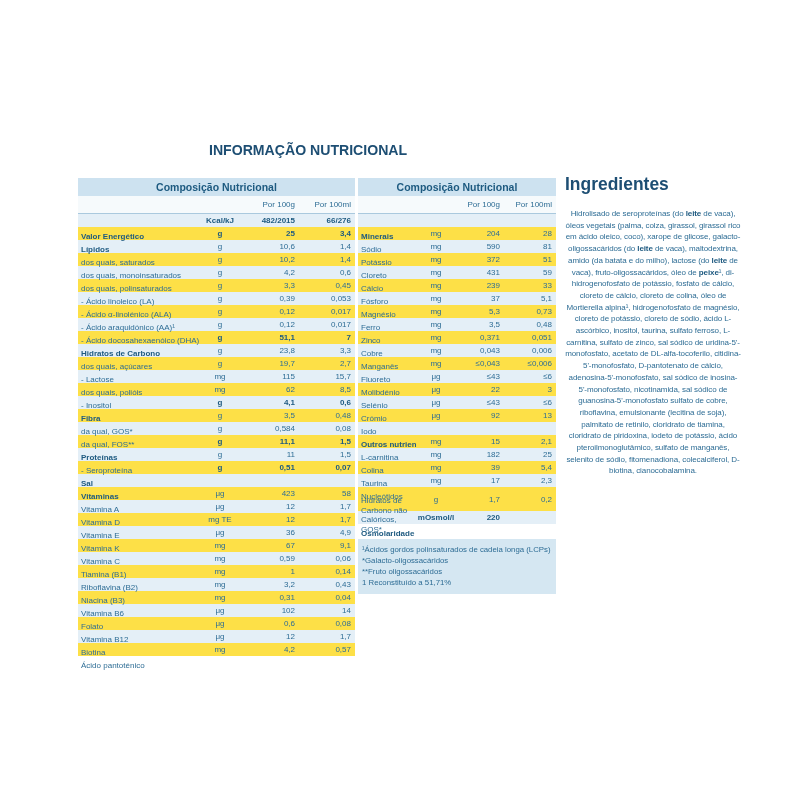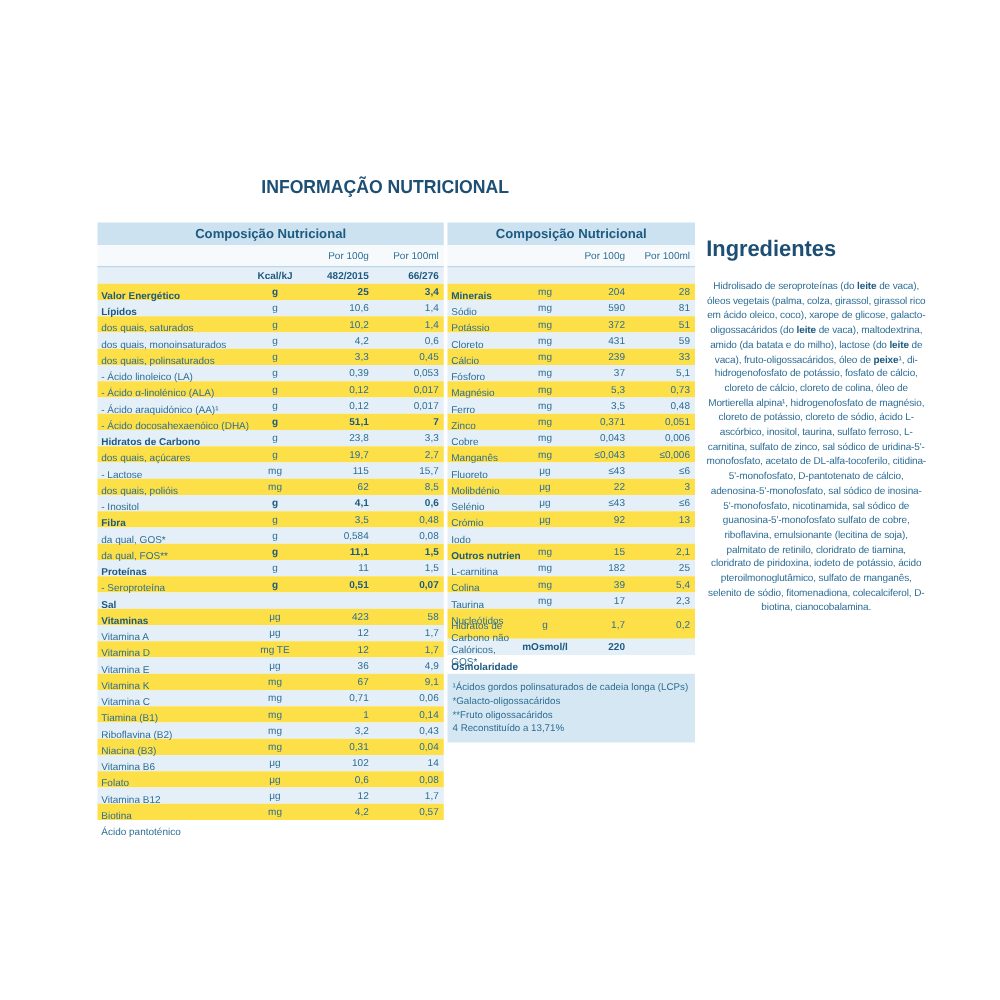--- a/index.html
+++ b/index.html
@@ -22,21 +22,21 @@
   .unit{width:42px;text-align:center;flex:none;}
   .v1{width:54px;text-align:right;flex:none;}
   .v2{width:56px;text-align:right;padding-right:4px;flex:none;}
   .tbl-right .unit{width:40px;}
   .tbl-right .v1{width:44px;}
   .tbl-right .v2{width:52px;}
   .row.twoline{height:24px;}
   .row.twoline .lbl{white-space:normal;line-height:9.5px;}
   .footnotes{margin-top:15px;background:#d5e7f2;padding:5px 4px 6px 4px;
         font-size:7.8px;line-height:11px;color:#2e6d95;}
-  .ingredients{position:absolute;left:565px;top:189px;width:176px;}
+  .ingredients{position:absolute;left:565px;top:174px;width:176px;}
   .ing-title{font-size:18px;font-weight:bold;color:#1d4e73;margin:0 0 13px 0;
         transform:scaleX(.97);transform-origin:left;}
   .ing-body{font-size:8px;line-height:11.7px;letter-spacing:-0.1px;color:#2e6d95;
         text-align:center;}
   .ing-body b{font-weight:bold;color:#1e5a80;}
 </style>
 </head>
 <body>
 
 <div class="page">
@@ -204,21 +204,21 @@
         </div>
         <div class="row dark">
           <span class="lbl">Vitamina C</span>
           <span class="unit">mg</span>
           <span class="v1">67</span>
           <span class="v2">9,1</span>
         </div>
         <div class="row light">
           <span class="lbl">Tiamina (B1)</span>
           <span class="unit">mg</span>
-          <span class="v1">0,71</span>
+          <span class="v1">0,59</span>
           <span class="v2">0,06</span>
         </div>
         <div class="row dark">
           <span class="lbl">Riboflavina (B2)</span>
           <span class="unit">mg</span>
           <span class="v1">1</span>
           <span class="v2">0,14</span>
         </div>
         <div class="row light">
           <span class="lbl">Niacina (B3)</span>
@@ -404,21 +404,21 @@
           <span class="lbl">Osmolaridade</span>
           <span class="unit">mOsmol/l</span>
           <span class="v1">220</span>
           <span class="v2"></span>
         </div>
       </div>
     <div class="footnotes">
         <div>¹Ácidos gordos polinsaturados de cadeia longa (LCPs)</div>
         <div>*Galacto-oligossacáridos</div>
         <div>**Fruto oligossacáridos</div>
-        <div>4 Reconstituído a 13,71%</div>
+        <div>1 Reconstituído a 51,71%</div>
       </div>
   </div>
 
   <div class="ingredients">
     <div class="ing-title">Ingredientes</div>
     <div class="ing-body">Hidrolisado de seroproteínas (do <b>leite</b> de vaca), óleos vegetais (palma, colza, girassol, girassol rico em ácido oleico, coco), xarope de glicose, galacto-oligossacáridos (do <b>leite</b> de vaca), maltodextrina, amido (da batata e do milho), lactose (do <b>leite</b> de vaca), fruto-oligossacáridos, óleo de <b>peixe</b>¹, di-hidrogenofosfato de potássio, fosfato de cálcio, cloreto de cálcio, cloreto de colina, óleo de Mortierella alpina¹, hidrogenofosfato de magnésio, cloreto de potássio, cloreto de sódio, ácido L-ascórbico, inositol, taurina, sulfato ferroso, L-carnitina, sulfato de zinco, sal sódico de uridina-5'-monofosfato, acetato de DL-alfa-tocoferilo, citidina-5'-monofosfato, D-pantotenato de cálcio, adenosina-5'-monofosfato, sal sódico de inosina-5'-monofosfato, nicotinamida, sal sódico de guanosina-5'-monofosfato sulfato de cobre, riboflavina, emulsionante (lecitina de soja), palmitato de retinilo, cloridrato de tiamina, cloridrato de piridoxina, iodeto de potássio, ácido pteroilmonoglutâmico, sulfato de manganês, selenito de sódio, fitomenadiona, colecalciferol, D-biotina, cianocobalamina.</div>
   </div>
 
 </div>
 

